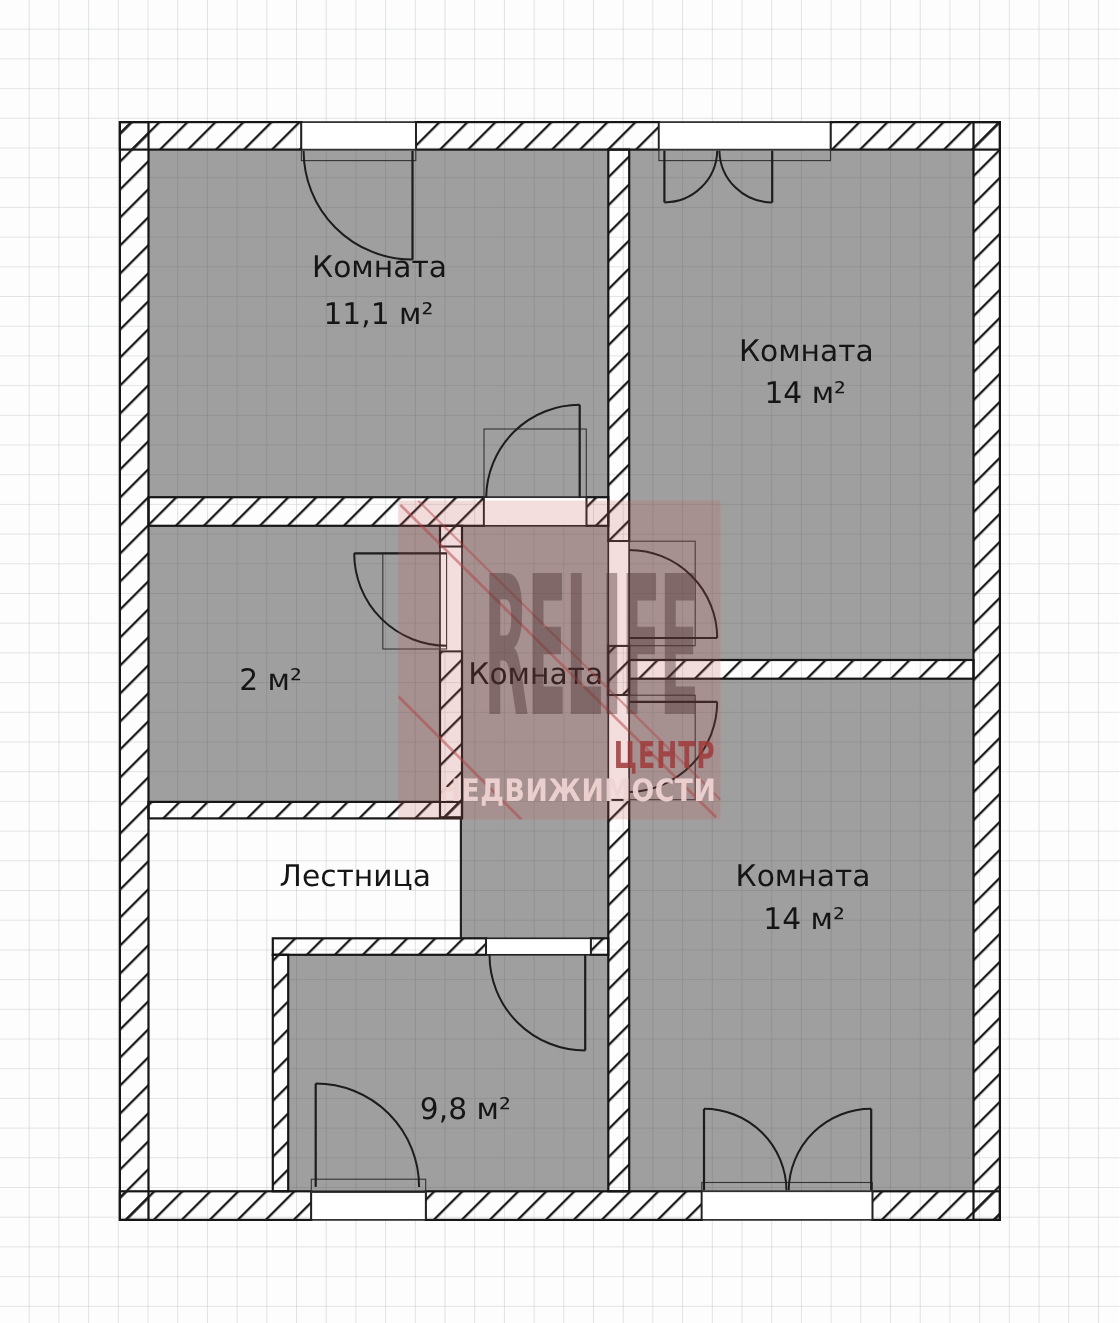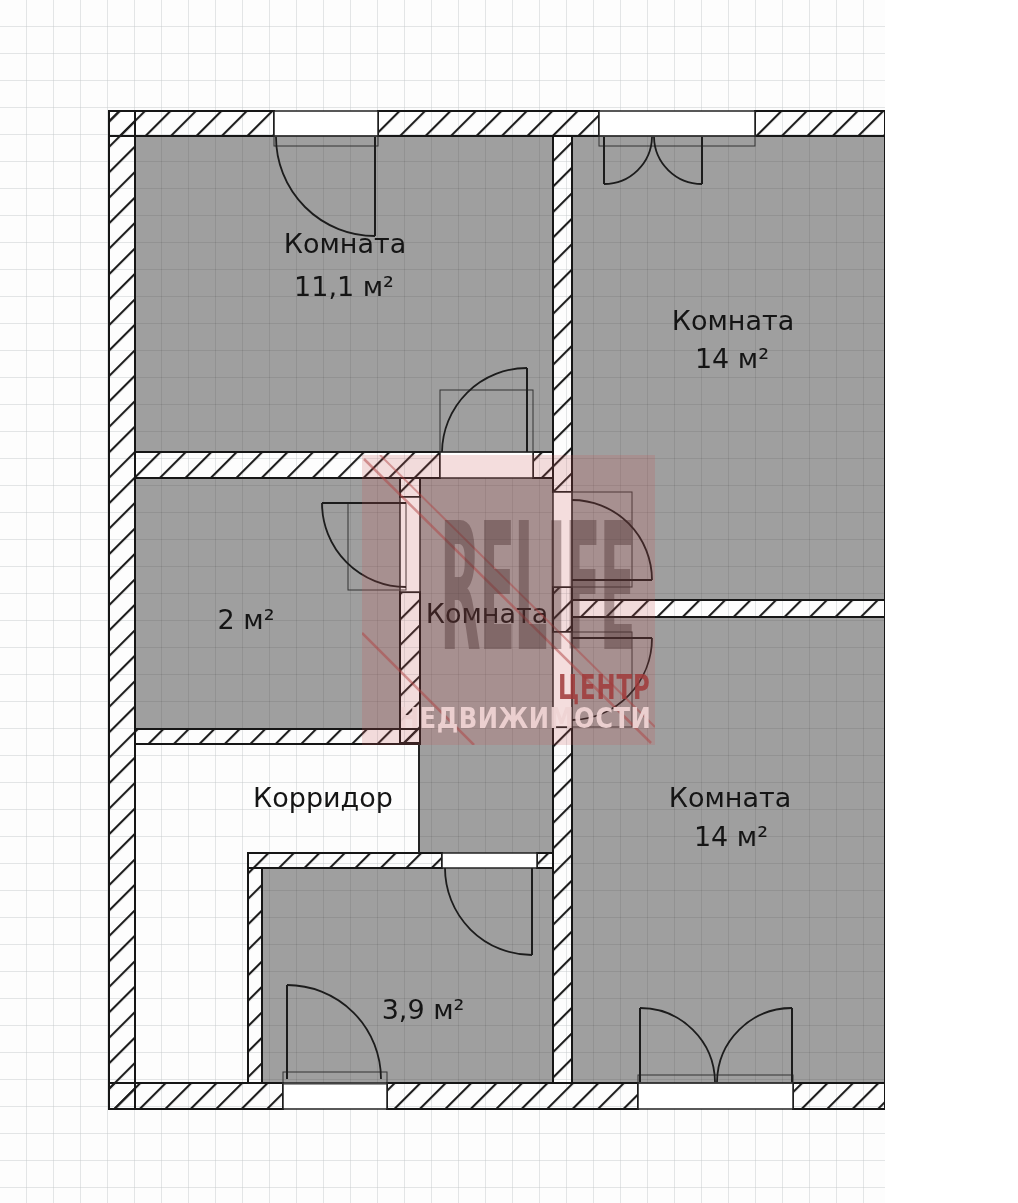--- a/index.html
+++ b/index.html
@@ -1,18 +1,18 @@
 <!DOCTYPE html>
 <html><head>
 <meta charset="utf-8">
 <style>
   html,body{margin:0;padding:0;background:#ffffff;}
   #canvas{
     position:relative;
-    width:885px;height:1203px;
+    width:1018px;height:1203px;
     overflow:hidden;
     font-family:"DejaVu Sans","Liberation Sans",sans-serif;
     background:#fdfdfd;
   }
   #plan-svg{position:absolute;left:0;top:0;z-index:1;}
   .lbl{
     position:absolute;
     z-index:2;
     transform:translate(-50%,-50%);
     font-size:27px;
@@ -187,23 +187,23 @@
   <div class="lbl" style="left:345px;top:243px">Комната</div>
   <div class="lbl" style="left:344px;top:286px">11,1 м²</div>
 
   <div class="lbl" style="left:733px;top:320px">Комната</div>
   <div class="lbl" style="left:732px;top:358px">14 м²</div>
 
   <div class="lbl" style="left:246px;top:619px">2 м²</div>
 
   <div class="lbl" style="left:487px;top:613px">Комната</div>
 
-  <div class="lbl" style="left:323px;top:797px">Корридор</div>
-
-  <div class="lbl" style="left:423px;top:1009px">3,9 м²</div>
+  <div class="lbl" style="left:323px;top:797px">Лестница</div>
+
+  <div class="lbl" style="left:423px;top:1009px">9,8 м²</div>
 
   <div class="lbl" style="left:730px;top:797px">Комната</div>
   <div class="lbl" style="left:731px;top:836px">14 м²</div>
 
   <div class="watermark">
     <svg class="wm-lines" width="293" height="290" viewBox="0 0 293 290">
       <line x1="2" y1="4" x2="289" y2="288" stroke="rgba(175,65,65,0.5)" stroke-width="2.5"></line>
       <line x1="18" y1="0" x2="293" y2="272" stroke="rgba(175,65,65,0.45)" stroke-width="2"></line>
       <line x1="0" y1="178" x2="112" y2="290" stroke="rgba(175,65,65,0.5)" stroke-width="2.5"></line>
     </svg>

